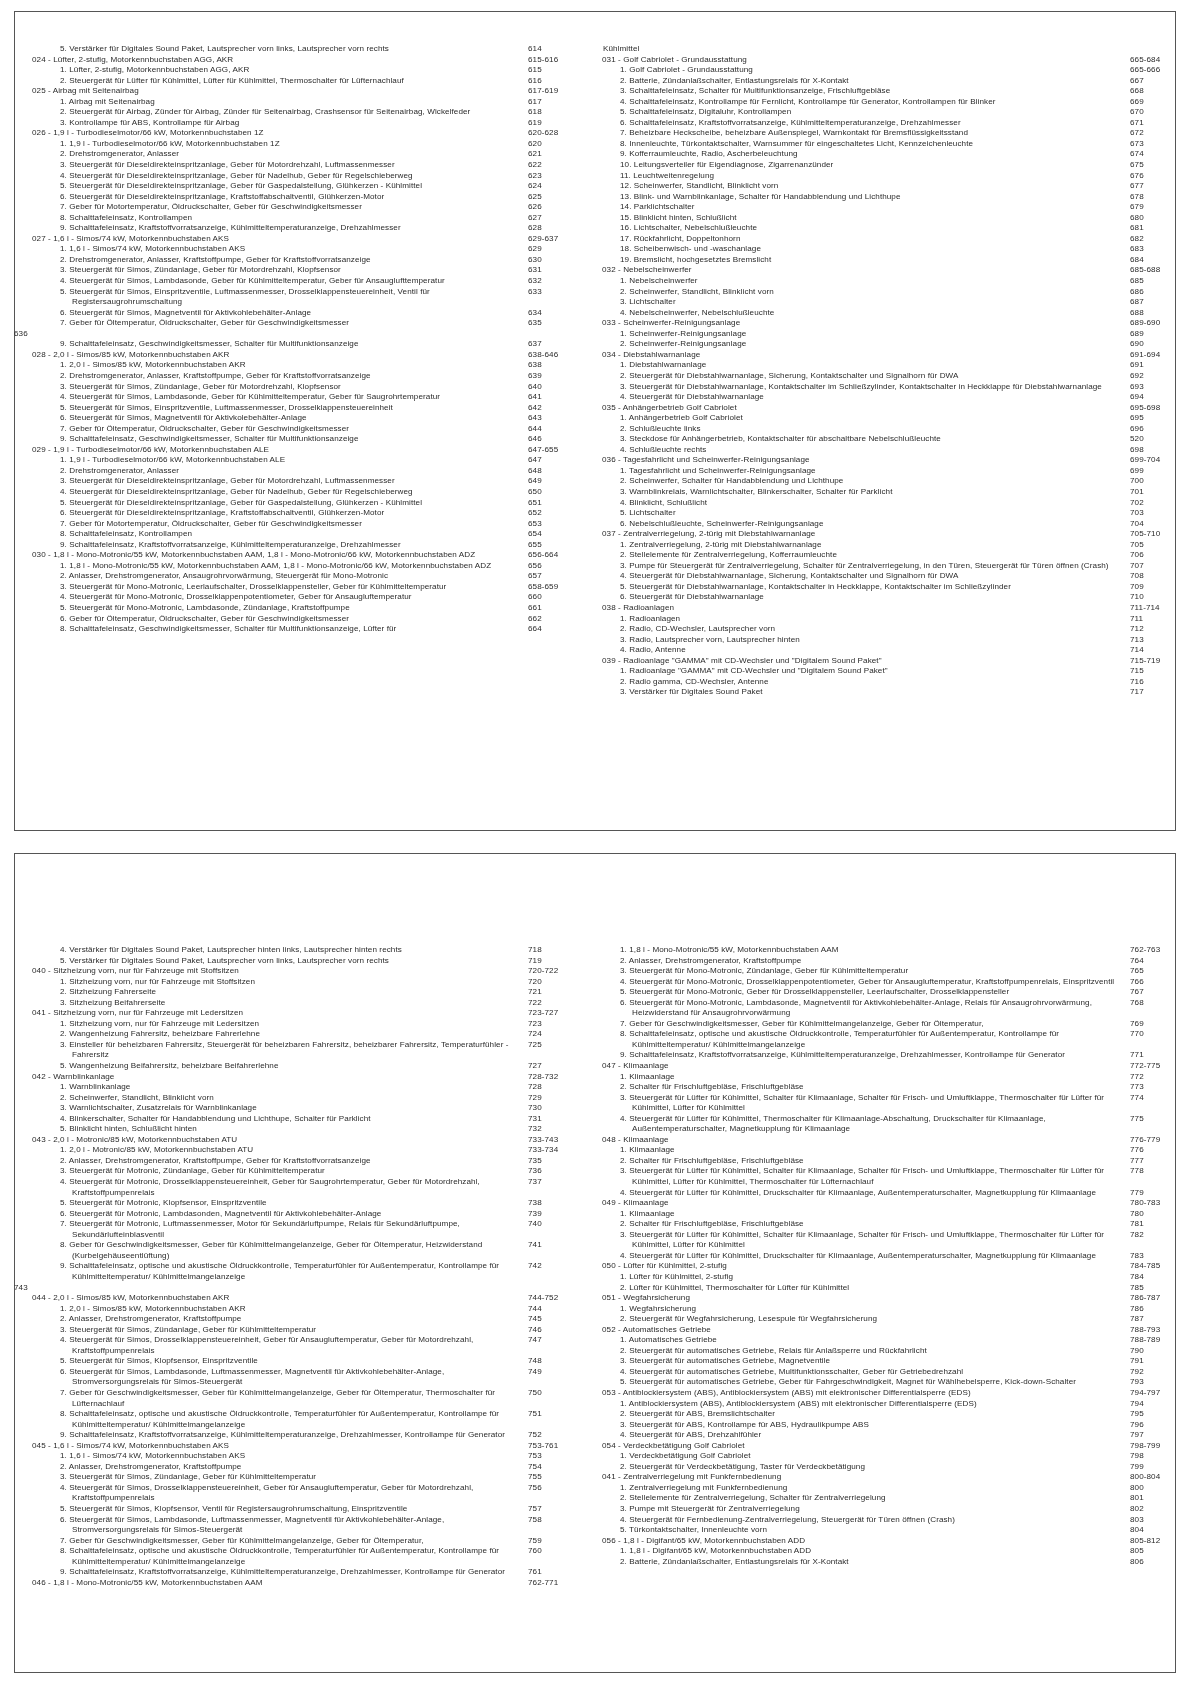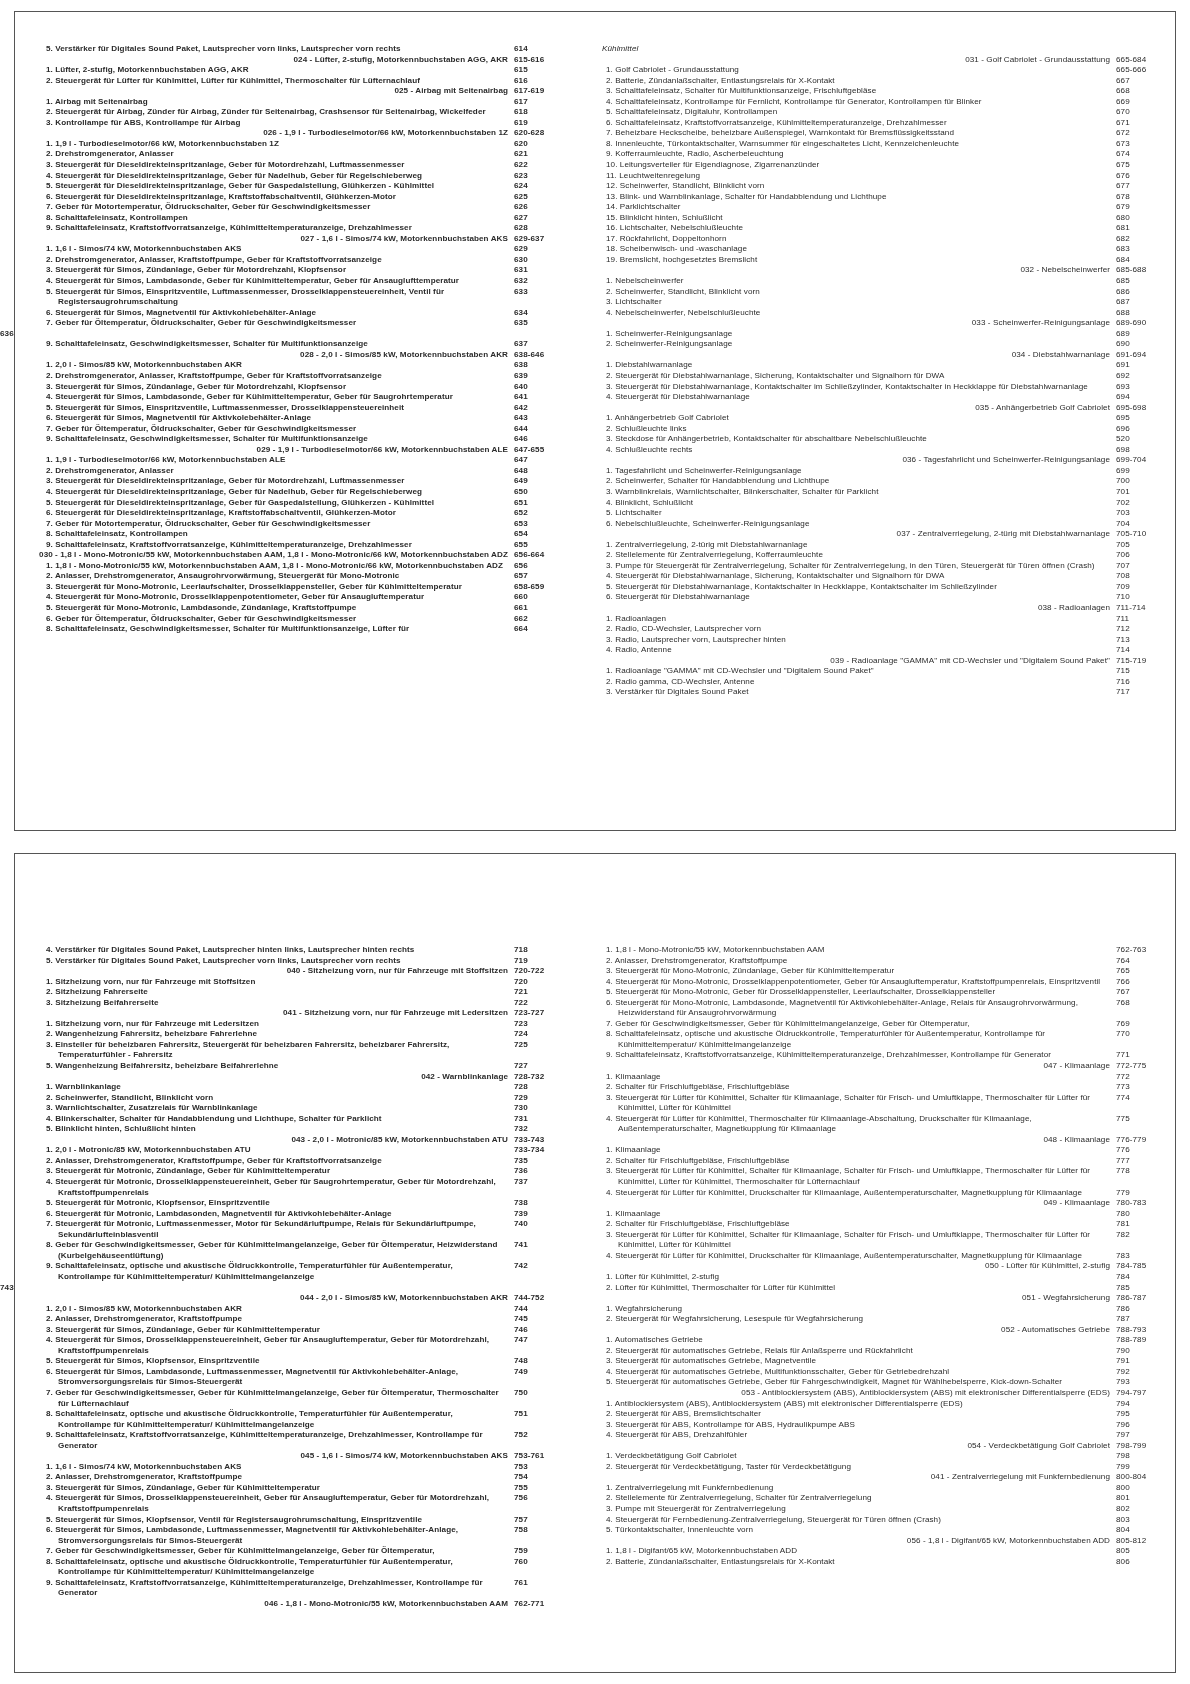--- a/index.html
+++ b/index.html
@@ -45,22 +45,21 @@
     height: 820px;
   }
   .col {
     position: relative;
     box-sizing: border-box;
     padding: 0;
     z-index: 2;
   }
   .col-left {
     width: 560px;
-    margin-left: 0;
-    font-weight: bold;
+    margin-left: 14px;
   }
   .col-right {
     width: 602px;
   }
   .toc {
     list-style: none;
     margin: 0;
     padding: 0;
   }
   .entry {
@@ -75,30 +74,30 @@
     padding-right: 6px;
     white-space: normal;
   }
   .entry .pg {
     flex: 0 0 auto;
     text-align: left;
     width: 46px;
     white-space: nowrap;
   }
   
-  .lvl-group .txt { padding-left: 14px; text-indent: -14px; margin-left: 18px; text-align: right; }
+  .lvl-group .txt { padding-left: 14px; text-indent: -14px; margin-left: 18px; }
   .lvl-item  .txt { padding-left: 12px; text-indent: -12px; margin-left: 46px; }
   .lvl-cont  .txt { margin-left: 46px; }
 
   .col-left .lvl-group .txt { margin-left: 18px; }
   .col-left .lvl-item  .txt { margin-left: 46px; }
 
-  .col-right .lvl-group .txt { margin-left: 19px; }
+  .col-right .lvl-group .txt { margin-left: 28px; }
   .col-right .lvl-item  .txt { margin-left: 46px; }
-  .col-right .lvl-cont  .txt { margin-left: 42px; font-style: italic; }
+  .col-right .lvl-cont  .txt { margin-left: 29px; }
 
   .pad-top-left { padding-top: 44px; }
   .pad-top-right { padding-top: 44px; }
   .pad-top-left-b { padding-top: 103px; }
   .pad-top-right-b { padding-top: 103px; }
 </style>
 </head>
 <body>
 
 <div class="page">

